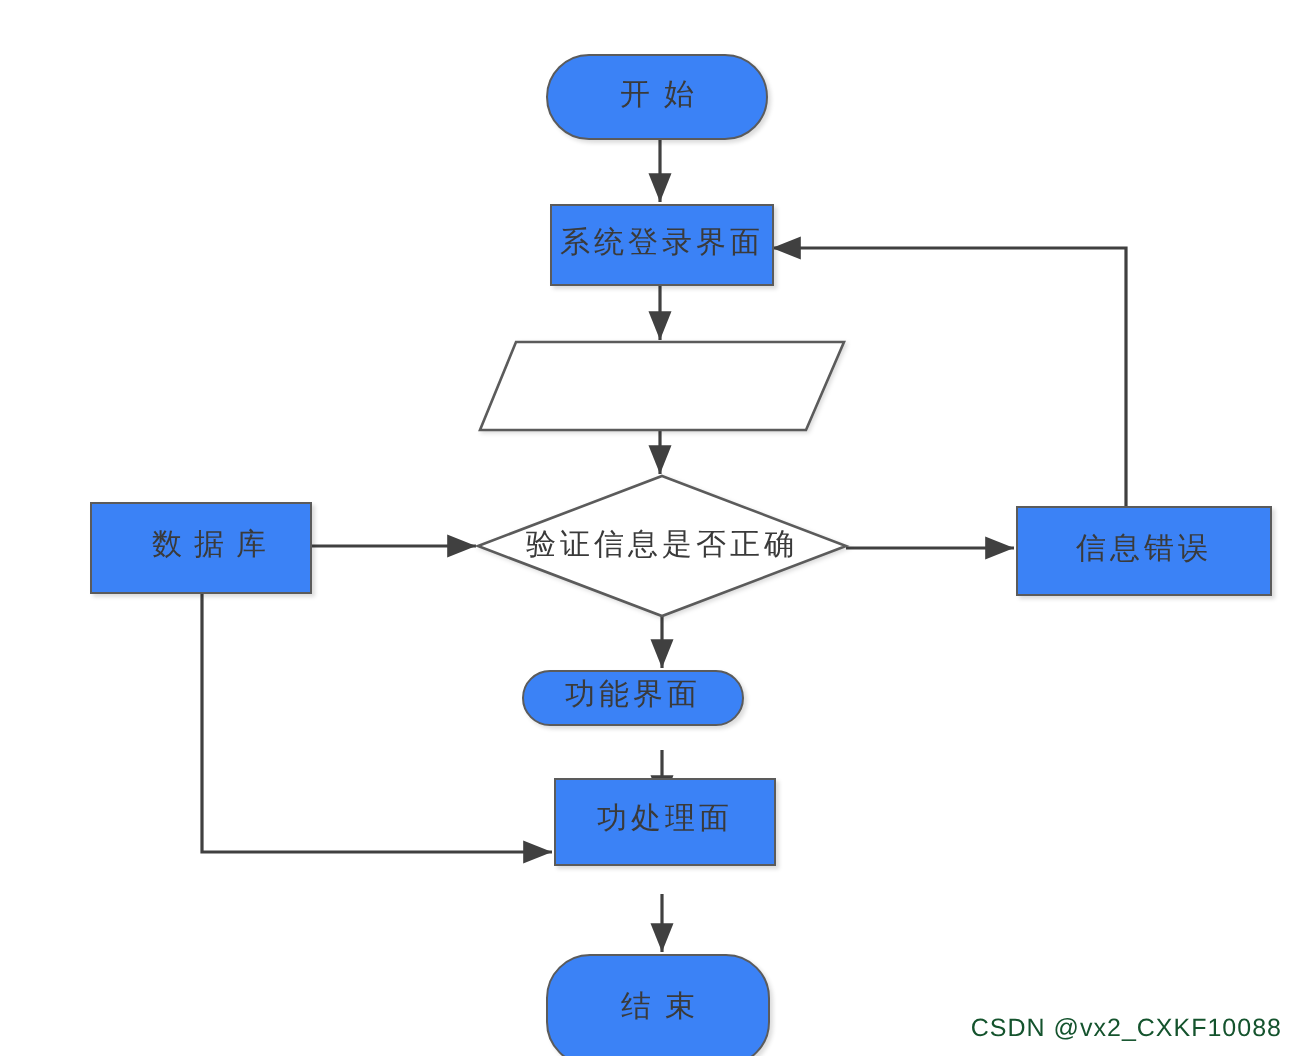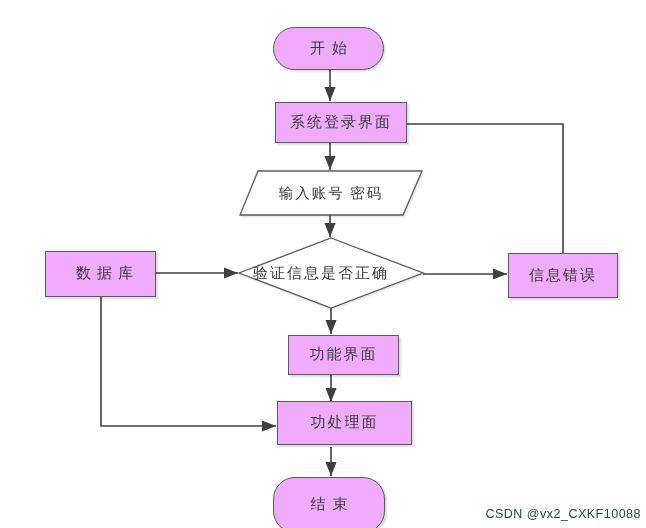--- a/index.html
+++ b/index.html
@@ -33,21 +33,21 @@
     filter: drop-shadow(1.5px 1.5px 1px rgba(0,0,0,0.14));
   }
   .node {
     position: absolute;
     z-index: 2;
     box-sizing: border-box;
     display: flex;
     flex-direction: column;
     align-items: center;
     justify-content: center;
-    background: #f0abfc;
+    background: #3b82f6;
     border: 1.3px solid #5b5b5b;
     color: #3a3a3a;
     font-size: 15px;
     letter-spacing: 2px;
     box-shadow: 1.5px 1.5px 2px rgba(0,0,0,0.14);
     text-align: center;
     line-height: 1.3;
   }
   .overlay {
     position: absolute;
@@ -67,27 +67,27 @@
   .stadium {
     border-radius: 22px;
     letter-spacing: 7px;
     padding-left: 7px; 
   }
   .wide-space {
     letter-spacing: 6px;
     padding-left: 14px;
   }
   .node-start    { left: 273px; top: 27px;  width: 111px; height: 43px; }
-  .node-login    { left: 275px; top: 102px; width: 132px; height: 41px; }
+  .node-login    { left: 275px; top: 102px; width: 112px; height: 41px; }
   .ov-input      { left: 240px; top: 171px; width: 182px; height: 44px; font-size: 14.5px; }
-  .ov-verify     { left: 229px; top: 238px; width: 184px; height: 70px; }
+  .ov-verify     { left: 239px; top: 238px; width: 184px; height: 70px; }
   .node-database { left: 45px;  top: 251px; width: 111px; height: 46px; }
-  .node-error    { left: 508px; top: 253px; width: 110px; height: 45px; }
-  .node-function { left: 288px; top: 335px; width: 111px; height: 40px; }
-  .node-process  { left: 277px; top: 401px; width: 135px; height: 44px; }
+  .node-error    { left: 508px; top: 253px; width: 128px; height: 45px; }
+  .node-function { left: 261px; top: 335px; width: 111px; height: 28px; border-radius: 17px; }
+  .node-process  { left: 277px; top: 389px; width: 111px; height: 44px; }
   .node-end      { left: 273px; top: 477px; width: 112px; height: 56px; }
   .watermark {
     position: absolute;
     z-index: 4;
     right: 5px;
     bottom: 7px;
     color: #14532d;
     font-size: 12.5px;
     letter-spacing: 0.5px;
     font-family: "Liberation Sans", sans-serif;
@@ -122,21 +122,20 @@
 
   <div class="node stadium node-start">
     <span>开始</span>
   </div>
 
   <div class="node node-login">
     <span>系统登录界面</span>
   </div>
 
   <div class="overlay ov-input">
-    <span>输入账号 密码</span>
   </div>
 
   <div class="overlay ov-verify">
     <span>验证信息是否正确</span>
   </div>
 
   <div class="node wide-space node-database">
     <span>数据库</span>
   </div>
 

